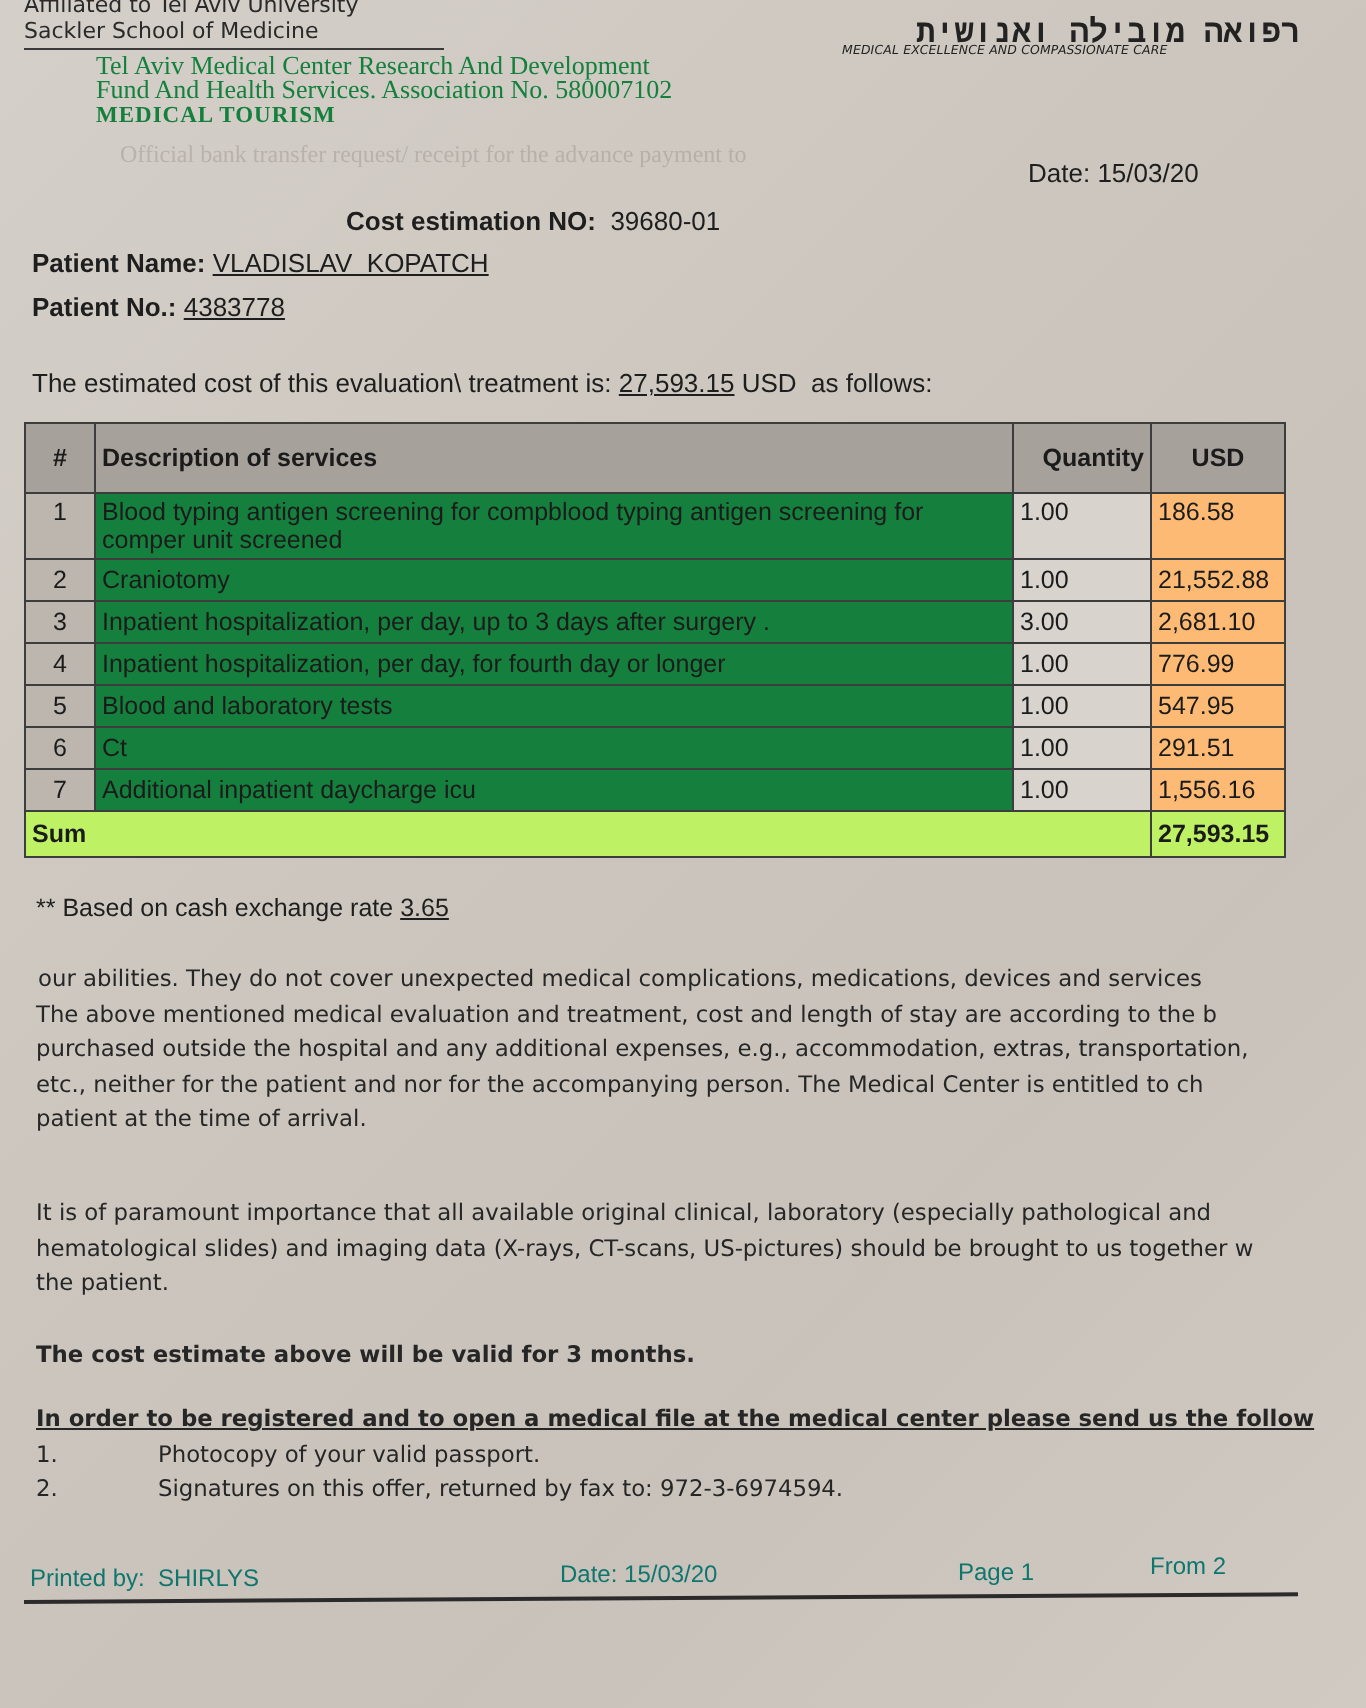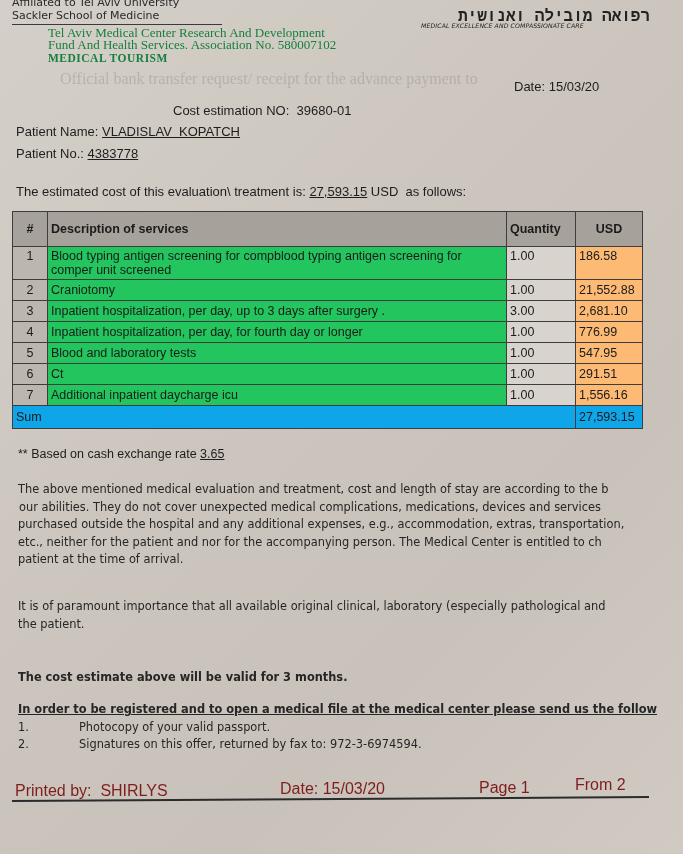--- a/index.html
+++ b/index.html
@@ -13,61 +13,61 @@
   }
   .abs { position: absolute; }
   .aff { left: 12px; top: -4px; font-family: "DejaVu Sans", sans-serif; font-size: 11px; line-height: 13px; color: #2a2a2a; }
   .aff-rule { left: 12px; top: 24px; width: 210px; height: 1px; background: #3a3a3a; }
   .org { left: 12px; top: 27px; font-family: "Liberation Serif", serif; font-size: 13px; line-height: 12px; color: #15803d; margin-left: 36px; }
   .org .tour { font-weight: bold; font-size: 11.5px; letter-spacing: 0.5px; margin-top: 1px; }
   .heb { left: 458px; top: 8px; font-family: Liberation Mono, monospace; font-weight: bold; font-size: 16px; color: #222; direction: rtl; }
   .motto { left: 421px; top: 22px; font-family: "DejaVu Sans", sans-serif; font-style: italic; font-size: 6.2px; color: #222; letter-spacing: 0.1px; }
   .date-top { left: 514px; top: 79px; font-size: 13px; }
   .est-no { left: 173px; top: 103px; font-size: 13px; }
-  .est-no b, .pname b, .pno b { font-weight: normal; }
+  .est-no b, .pname b, .pno b { font-weight: bold; }
   .pname { left: 16px; top: 124px; font-size: 13px; }
   .pno { left: 16px; top: 146px; font-size: 13px; }
   .u { text-decoration: underline; }
   .est-line { left: 16px; top: 184px; font-size: 13px; }
 
   table.svc {
     position: absolute; left: 12px; top: 211px; width: 631px;
     border-collapse: collapse; font-size: 12.5px; color: #1b1b1b;
   }
   table.svc td, table.svc th { border: 1px solid #3d3d3d; padding: 0 3px; vertical-align: top; }
   table.svc th { background: #a7a19b; font-weight: bold; text-align: left; height: 34px; vertical-align: middle; }
   table.svc th.num { text-align: center; width: 28px; }
-  table.svc th.qty { text-align: left; width: 62px; }
+  table.svc th.qty { text-align: right; width: 62px; }
   table.svc th.usd { text-align: center; width: 60px; }
   table.svc td.num { text-align: center; background: #bcb6ae; }
-  table.svc td.desc { background: #22c55e; line-height: 14px; }
+  table.svc td.desc { background: #15803d; line-height: 14px; }
   table.svc td.qty { background: #d8d3cc; }
   table.svc td.usd { background: #fdba74; }
   table.svc tr.r td { height: 20px; line-height: 20px; }
   table.svc tr.r1 td { line-height: 14px; padding-top: 2px; height: 30px; }
-  table.svc tr.sum td { height: 22px; line-height: 22px; font-weight: normal; background: #0ea5e9; }
+  table.svc tr.sum td { height: 22px; line-height: 22px; font-weight: bold; background: #bef264; }
   table.svc td.sumlab { border-right: none; }
   table.svc td.sumqty { border-left: none; }
 
   .rate { left: 18px; top: 447px; font-size: 12.5px; }
   .para { font-family: "DejaVu Sans", sans-serif; font-size: 11.4px; color: #262626; line-height: 17.5px; white-space: nowrap; }
   .p1 { left: 18px; top: 481px; }
   .p2 { left: 18px; top: 598px; }
   .p3 { left: 18px; top: 669px; font-weight: bold; }
   .p4 { left: 18px; top: 701px; }
   .p4 .h { font-weight: bold; text-decoration: underline; }
   .p4 .li { display: flex; }
   .p4 .li .n { width: 61px; }
-  .foot { top: 781px; font-size: 16px; color: #7f1d1d; }
+  .foot { top: 781px; font-size: 12px; color: #0f766e; }
   .f1 { left: 15px; top: 782px; }
   .f2 { left: 280px; top: 780px; }
   .f3 { left: 479px; top: 779px; }
   .f4 { left: 575px; top: 776px; }
   .foot-rule { left: 12px; top: 800px; width: 637px; height: 1.5px; background: #2b2b2b; transform: rotate(-0.35deg); transform-origin: left; }
-  .ghost { color: rgba(120,112,105,0.28); font-family: "Liberation Serif", serif; font-size: 16px; }
+  .ghost { color: rgba(120,112,105,0.28); font-family: "Liberation Serif", serif; font-size: 12px; }
 </style>
 </head>
 <body>
 
 <div class="abs aff">
   <div>Affiliated to Tel Aviv University</div>
   <div>Sackler School of Medicine</div>
 </div>
 <div class="abs aff-rule"></div>
 <div class="abs org">
@@ -161,29 +161,30 @@
     </tr>
   </tbody>
 </table>
 
 <div class="abs rate">
   <span>** Based on cash exchange rate</span>
   <span class="u">3.65</span>
 </div>
 
 <div class="abs para p1">
+  <div style="padding-left:1px">our abilities. They do not cover unexpected medical complications, medications, devices and services</div>
   <div>The above mentioned medical evaluation and treatment, cost and length of stay are according to the b</div>
-  <div style="padding-left:1px">our abilities. They do not cover unexpected medical complications, medications, devices and services</div>
   <div>purchased outside the hospital and any additional expenses, e.g., accommodation, extras, transportation,</div>
   <div>etc., neither for the patient and nor for the accompanying person. The Medical Center is entitled to ch</div>
   <div>patient at the time of arrival.</div>
 </div>
 
 <div class="abs para p2">
   <div>It is of paramount importance that all available original clinical, laboratory (especially pathological and</div>
+  <div>hematological slides) and imaging data (X-rays, CT-scans, US-pictures) should be brought to us together w</div>
   <div>the patient.</div>
 </div>
 
 <div class="abs para p3">The cost estimate above will be valid for 3 months.</div>
 
 <div class="abs para p4">
   <div class="h">In order to be registered and to open a medical file at the medical center please send us the follow</div>
   <div class="li">
     <span class="n">1.</span>
     <span>Photocopy of your valid passport.</span>

